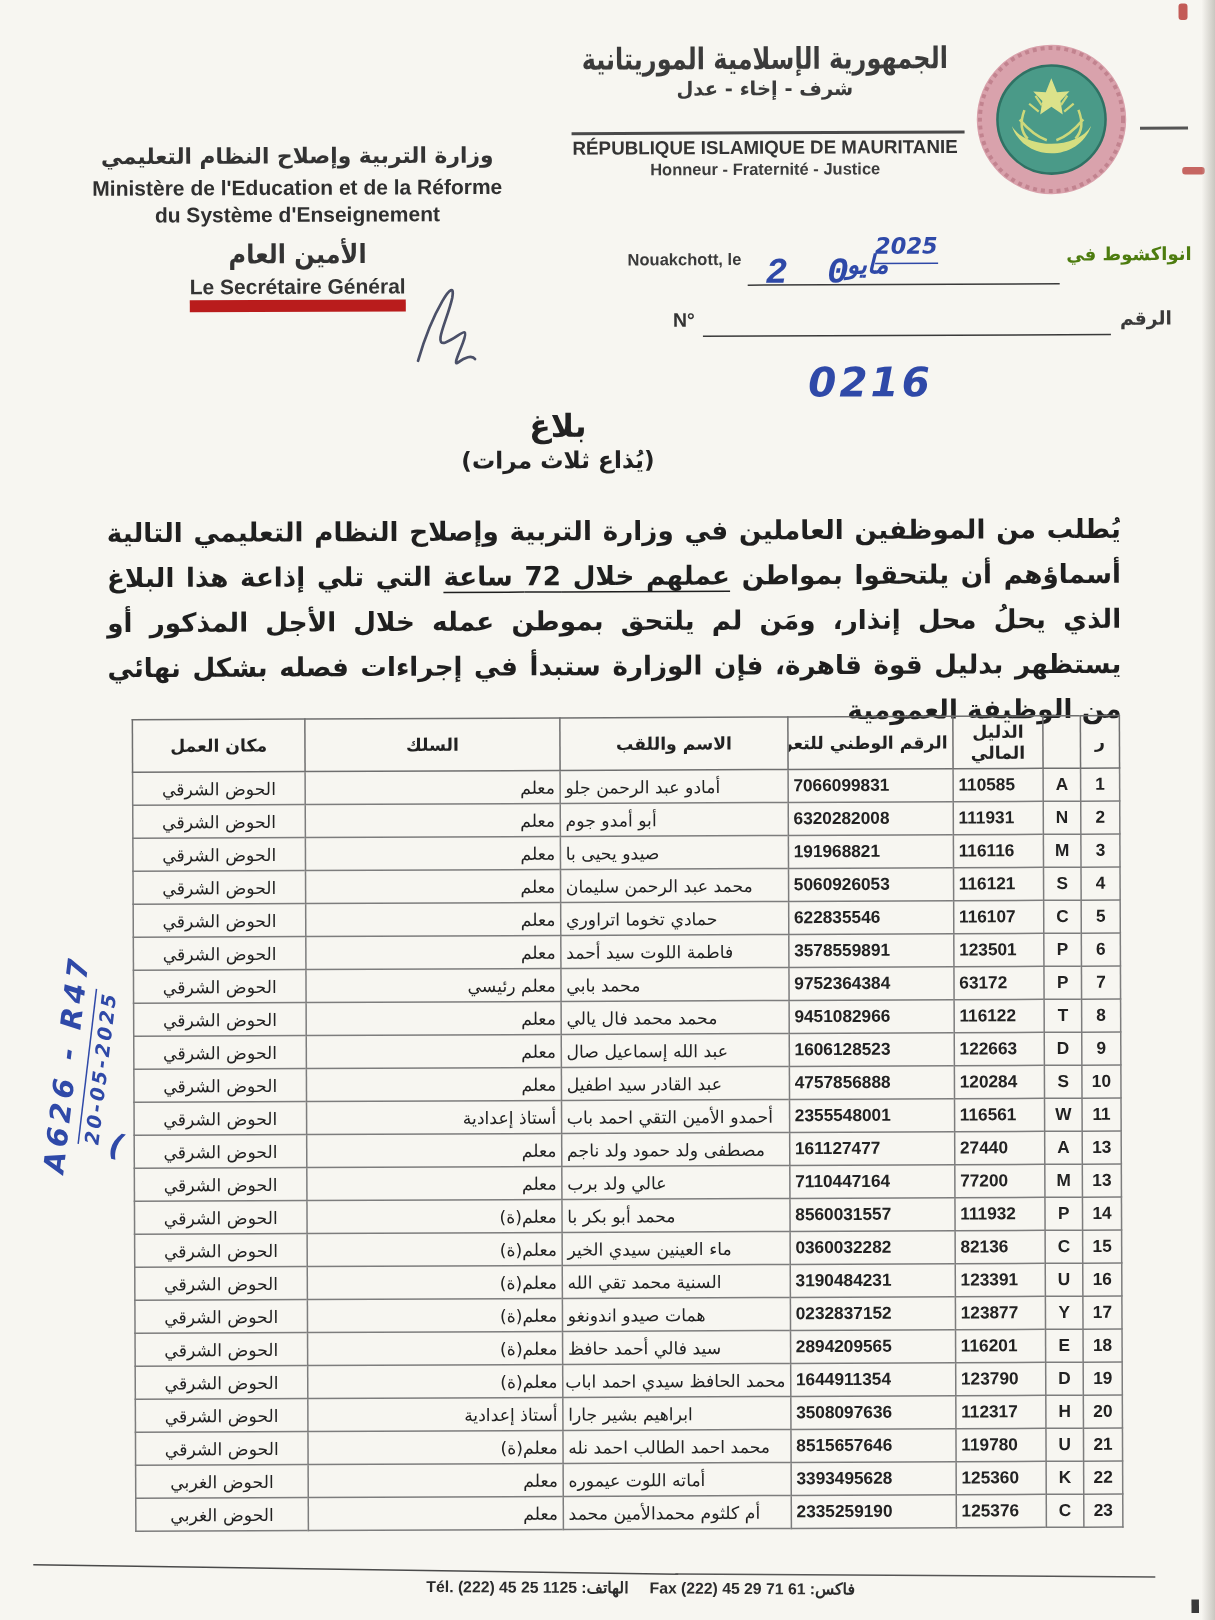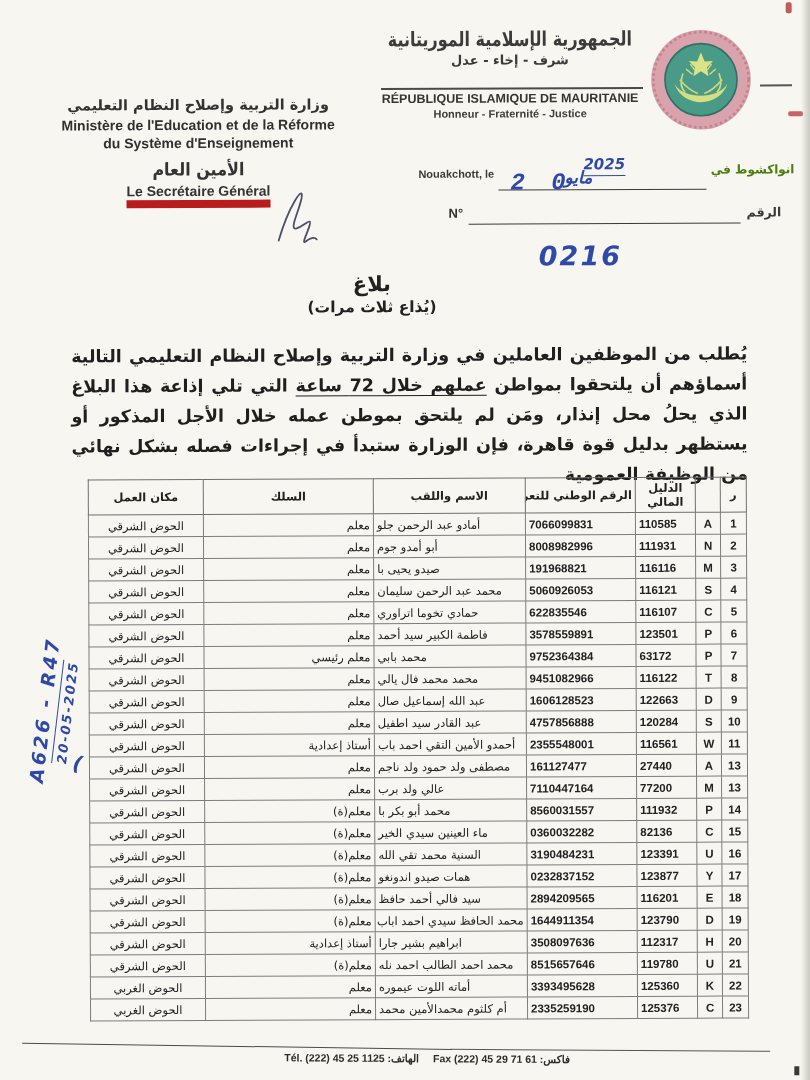--- a/index.html
+++ b/index.html
@@ -165,21 +165,21 @@
         <td class="c-fin">110585</td>
         <td class="c-nid">7066099831</td>
         <td class="c-name">أمادو عبد الرحمن جلو</td>
         <td class="c-corps">معلم</td>
         <td class="c-place">الحوض الشرقي</td>
       </tr>
           <tr>
         <td class="c-num">2</td>
         <td class="c-ltr">N</td>
         <td class="c-fin">111931</td>
-        <td class="c-nid">8008982996</td>
+        <td class="c-nid">6320282008</td>
         <td class="c-name">أبو أمدو جوم</td>
         <td class="c-corps">معلم</td>
         <td class="c-place">الحوض الشرقي</td>
       </tr>
           <tr>
         <td class="c-num">3</td>
         <td class="c-ltr">M</td>
         <td class="c-fin">116116</td>
         <td class="c-nid">191968821</td>
         <td class="c-name">صيدو يحيى با</td>
@@ -202,21 +202,21 @@
         <td class="c-nid">622835546</td>
         <td class="c-name">حمادي تخوما اتراوري</td>
         <td class="c-corps">معلم</td>
         <td class="c-place">الحوض الشرقي</td>
       </tr>
           <tr>
         <td class="c-num">6</td>
         <td class="c-ltr">P</td>
         <td class="c-fin">123501</td>
         <td class="c-nid">3578559891</td>
-        <td class="c-name">فاطمة الكبير سيد أحمد</td>
+        <td class="c-name">فاطمة اللوت سيد أحمد</td>
         <td class="c-corps">معلم</td>
         <td class="c-place">الحوض الشرقي</td>
       </tr>
           <tr>
         <td class="c-num">7</td>
         <td class="c-ltr">P</td>
         <td class="c-fin">63172</td>
         <td class="c-nid">9752364384</td>
         <td class="c-name">محمد بابي</td>
         <td class="c-corps">معلم رئيسي</td>

